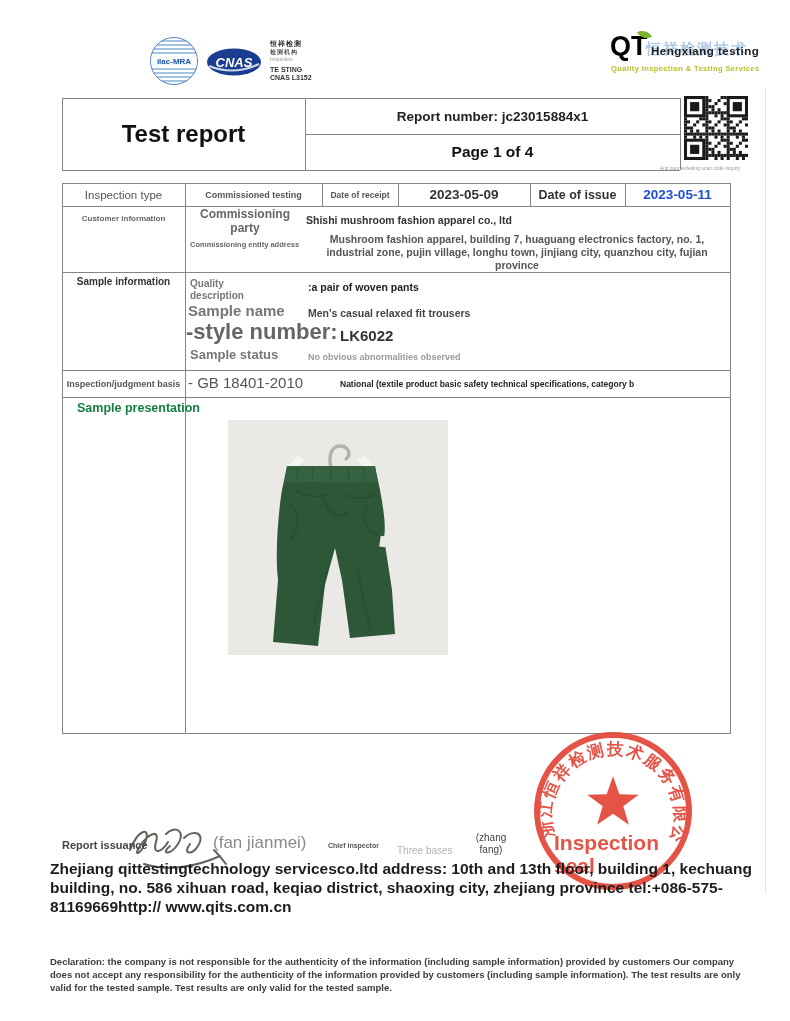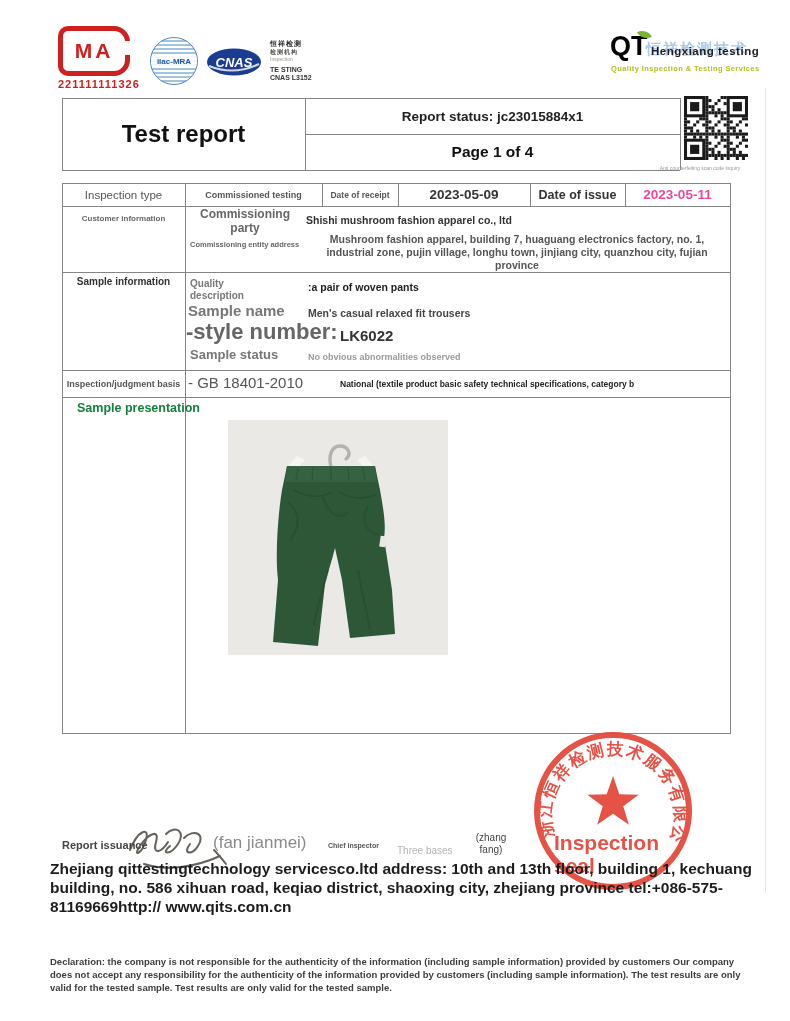--- a/index.html
+++ b/index.html
@@ -36,26 +36,20 @@
   .wm{color:#adc9e6;font-size:15px;letter-spacing:2px;font-weight:bold;}
   .hx-name{color:#1d1d1d;font-size:11.5px;font-weight:bold;letter-spacing:.5px;}
   .tagline{color:#b3bf1f;font-size:7.5px;letter-spacing:.4px;font-weight:bold;}
   .seal-wrap{opacity:.93;}
 </style>
 </head>
 <body>
 
 <div class="page">
 
-  <div class="abs" style="left:58px;top:26px;">
-    <div class="cma-shape">
-        <span>MA</span>
-      </div>
-    <div class="cma-number nw">221111111326</div>
-  </div>
 
   <div class="abs ilac" style="left:150px;top:37px;">
     <div class="ilac-label">ilac-MRA</div>
   </div>
 
   <div class="abs" style="left:205px;top:46px;">
     <svg width="58" height="32" viewBox="0 0 58 32">
       <ellipse cx="29" cy="16" rx="27" ry="13.5" fill="#1b3d91"></ellipse>
       <path d="M4,20 Q29,30 54,18" stroke="#ffffff" stroke-width="2" fill="none" opacity=".8"></path>
       <text x="29" y="20.5" text-anchor="middle" font-size="13" font-weight="bold" font-style="italic" fill="#ffffff">CNAS</text>
@@ -79,21 +73,21 @@
   </div>
 
   <div class="hl" style="left:62px;top:98px;width:618px;"></div>
   <div class="hl" style="left:62px;top:170px;width:618px;"></div>
   <div class="vl" style="left:62px;top:98px;height:72px;"></div>
   <div class="vl" style="left:680px;top:98px;height:72px;"></div>
   <div class="vl" style="left:305px;top:98px;height:72px;"></div>
   <div class="hl" style="left:305px;top:134px;width:375px;"></div>
 
   <div class="abs cc" style="left:63px;top:99px;width:241px;height:70px;font-size:24px;font-weight:bold;color:#111;">Test report</div>
-  <div class="abs cc nw" style="left:306px;top:99px;width:373px;height:34px;font-size:13.5px;font-weight:bold;color:#222;">Report status: jc23015884x1</div>
+  <div class="abs cc nw" style="left:306px;top:99px;width:373px;height:34px;font-size:13.5px;font-weight:bold;color:#222;">Report number: jc23015884x1</div>
   <div class="abs cc nw" style="left:306px;top:135px;width:373px;height:34px;font-size:15.5px;font-weight:bold;color:#111;">Page 1 of 4</div>
 
   <div class="abs" style="left:684px;top:96px;">
     <svg id="qr-svg" width="64" height="64" viewBox="0 0 63 63">
         <rect x="21" y="0" width="3" height="3" fill="#1a1a1a"></rect>
         <rect x="36" y="0" width="3" height="3" fill="#1a1a1a"></rect>
         <rect x="39" y="0" width="3" height="3" fill="#1a1a1a"></rect>
         <rect x="21" y="3" width="3" height="3" fill="#1a1a1a"></rect>
         <rect x="24" y="3" width="3" height="3" fill="#1a1a1a"></rect>
         <rect x="33" y="3" width="3" height="3" fill="#1a1a1a"></rect>
@@ -268,21 +262,21 @@
   <div class="vl" style="left:322px;top:183px;height:23px;"></div>
   <div class="vl" style="left:398px;top:183px;height:23px;"></div>
   <div class="vl" style="left:530px;top:183px;height:23px;"></div>
   <div class="vl" style="left:625px;top:183px;height:23px;"></div>
 
   <div class="abs cc nw" style="left:63px;top:184px;width:121px;height:21px;font-size:11.5px;color:#555;">Inspection type</div>
   <div class="abs cc nw" style="left:186px;top:184px;width:135px;height:21px;font-size:9px;font-weight:bold;color:#555;">Commissioned testing</div>
   <div class="abs cc nw" style="left:323px;top:184px;width:74px;height:21px;font-size:8.5px;font-weight:bold;color:#555;">Date of receipt</div>
   <div class="abs cc nw" style="left:399px;top:184px;width:130px;height:21px;font-size:13.5px;font-weight:bold;color:#333;">2023-05-09</div>
   <div class="abs cc nw" style="left:531px;top:184px;width:93px;height:21px;font-size:12.5px;font-weight:bold;color:#333;">Date of issue</div>
-  <div class="abs cc nw" style="left:626px;top:184px;width:103px;height:21px;font-size:13.5px;font-weight:bold;color:#ec4899;text-align:center;">2023-05-11</div>
+  <div class="abs cc nw" style="left:626px;top:184px;width:103px;height:21px;font-size:13.5px;font-weight:bold;color:#1d4ed8;text-align:center;">2023-05-11</div>
 
   <div class="abs cc nw" style="left:63px;top:210px;width:121px;height:16px;font-size:8px;font-weight:bold;color:#666;">Customer information</div>
   <div class="abs cc" style="left:196px;top:209px;width:98px;height:24px;font-size:12px;font-weight:bold;color:#666;line-height:1.2;">Commissioning party</div>
   <div class="abs nw" style="left:306px;top:214px;font-size:10.5px;font-weight:bold;color:#333;">Shishi mushroom fashion apparel co., ltd</div>
   <div class="abs nw" style="left:190px;top:240px;font-size:7.5px;font-weight:bold;color:#666;">Commissioning entity address</div>
   <div class="abs" style="left:306px;top:233px;width:422px;font-size:10.5px;font-weight:bold;color:#555;text-align:center;line-height:1.24;">Mushroom fashion apparel, building 7, huaguang electronics factory, no. 1, industrial zone, pujin village, longhu town, jinjiang city, quanzhou city, fujian province</div>
 
   <div class="abs" style="left:63px;top:276px;width:121px;font-size:10px;font-weight:bold;color:#333;text-align:center;line-height:1.2;">Sample information</div>
   <div class="abs" style="left:190px;top:278px;width:72px;font-size:10px;font-weight:bold;color:#777;line-height:1.15;">Quality description</div>
   <div class="abs nw" style="left:308px;top:281px;font-size:10.5px;font-weight:bold;color:#222;">:a pair of woven pants</div>

